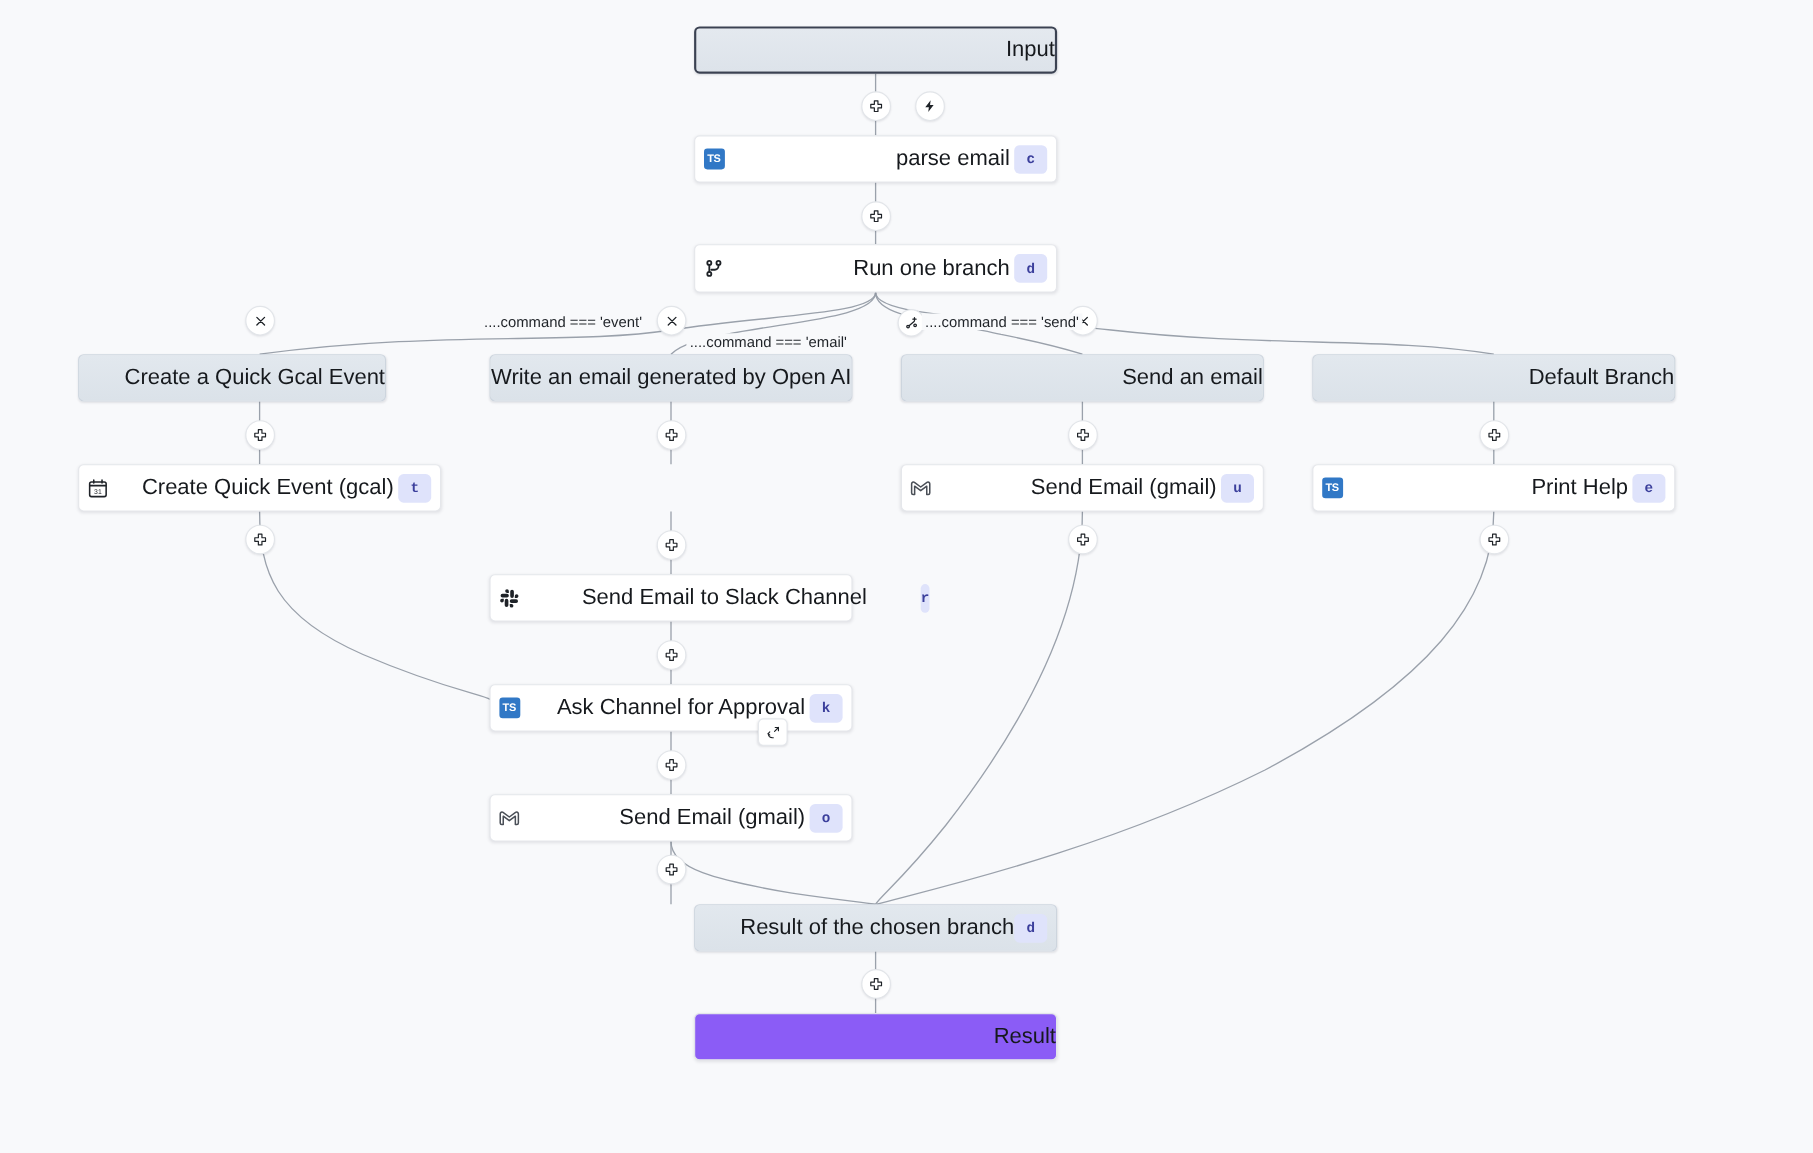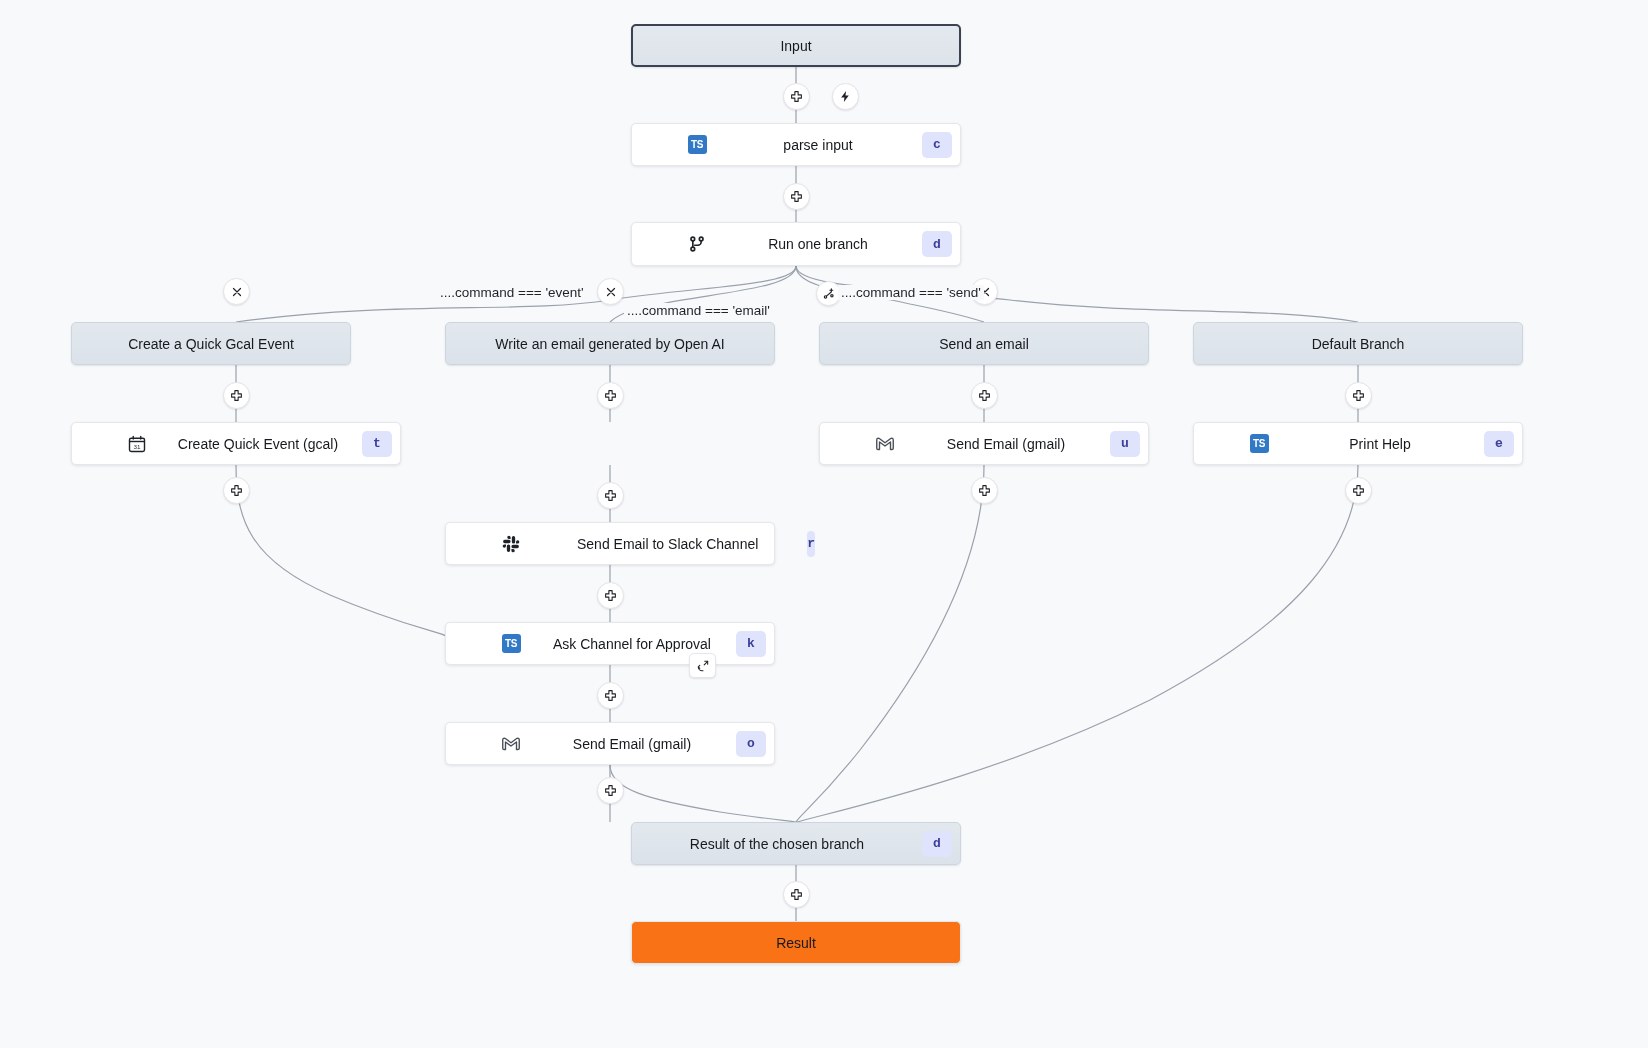--- a/index.html
+++ b/index.html
@@ -23,46 +23,46 @@
     font-size:14.5px;
   }
   
   .node.terminal{
     background:linear-gradient(180deg,#e4e9ef 0%,#dde3ea 100%);
     border:2px solid #3b4252;
     justify-content:center;
     box-shadow:0 1px 2px rgba(16,24,40,.12);
   }
   .node.terminal.plain{
-    background:#f97316;
+    background:#8b5cf6;
     border:1px solid #e3e6ea;
     box-shadow:0 1px 3px rgba(16,24,40,.10);
   }
   
   .node.branchhead{
     background:linear-gradient(180deg,#e2e8ee 0%,#dbe2e9 100%);
     border:1px solid #cdd5de;
     justify-content:center;
     box-shadow:0 1px 2px rgba(16,24,40,.10);
   }
   
   .node.step{
     background:#ffffff;
     border:1px solid #e5e7eb;
     box-shadow:0 1px 3px rgba(16,24,40,.10);
     justify-content:flex-start;
   }
   .node .nlabel{
-    flex:1;text-align:center;white-space:nowrap;
-    font-size:14px;color:#16191d;
+    flex:1;text-align:right;white-space:nowrap;
+    font-size:20px;color:#16191d;
   }
   .node.step .nlabel{padding:0 4px;}
   .node .lead{
     width:34px;min-width:34px;height:100%;
-    display:flex;align-items:center;justify-content:center;padding-left:48px;
+    display:flex;align-items:center;justify-content:center;
   }
   .node .badge{
     width:30px;height:26px;margin-right:8px;
     border-radius:5px;background:#dfe3fb;
     color:#3b3f9c;font-size:13px;font-weight:600;
     display:flex;align-items:center;justify-content:center;
     font-family:"Liberation Mono", monospace;
   }
 
   
@@ -152,21 +152,21 @@
   <div class="circbtn" style="left:832px;top:83px;">
     <svg class="svgicon" width="13" height="13" viewBox="0 0 24 24">
       <path d="M13 2L4 14h6l-1 8 9-12h-6z" fill="#1f2328"></path>
     </svg>
   </div>
 
   <div class="node step" style="left:631px;top:123px;width:330px;height:43px;">
     <span class="lead">
       <span class="ts-icon">TS</span>
     </span>
-    <span class="nlabel">parse input</span>
+    <span class="nlabel">parse email</span>
     <span class="badge">c</span>
   </div>
 
   <div class="circbtn" style="left:783px;top:183px;">
     <svg class="svgicon" width="13" height="13" viewBox="0 0 24 24">
       <path d="M9 3h6v6h6v6h-6v6H9v-6H3V9h6z" fill="#fff" stroke="#1f2328" stroke-width="2" stroke-linejoin="round"></path>
     </svg>
   </div>
 
   <div class="node step" style="left:631px;top:222px;width:330px;height:44px;">

